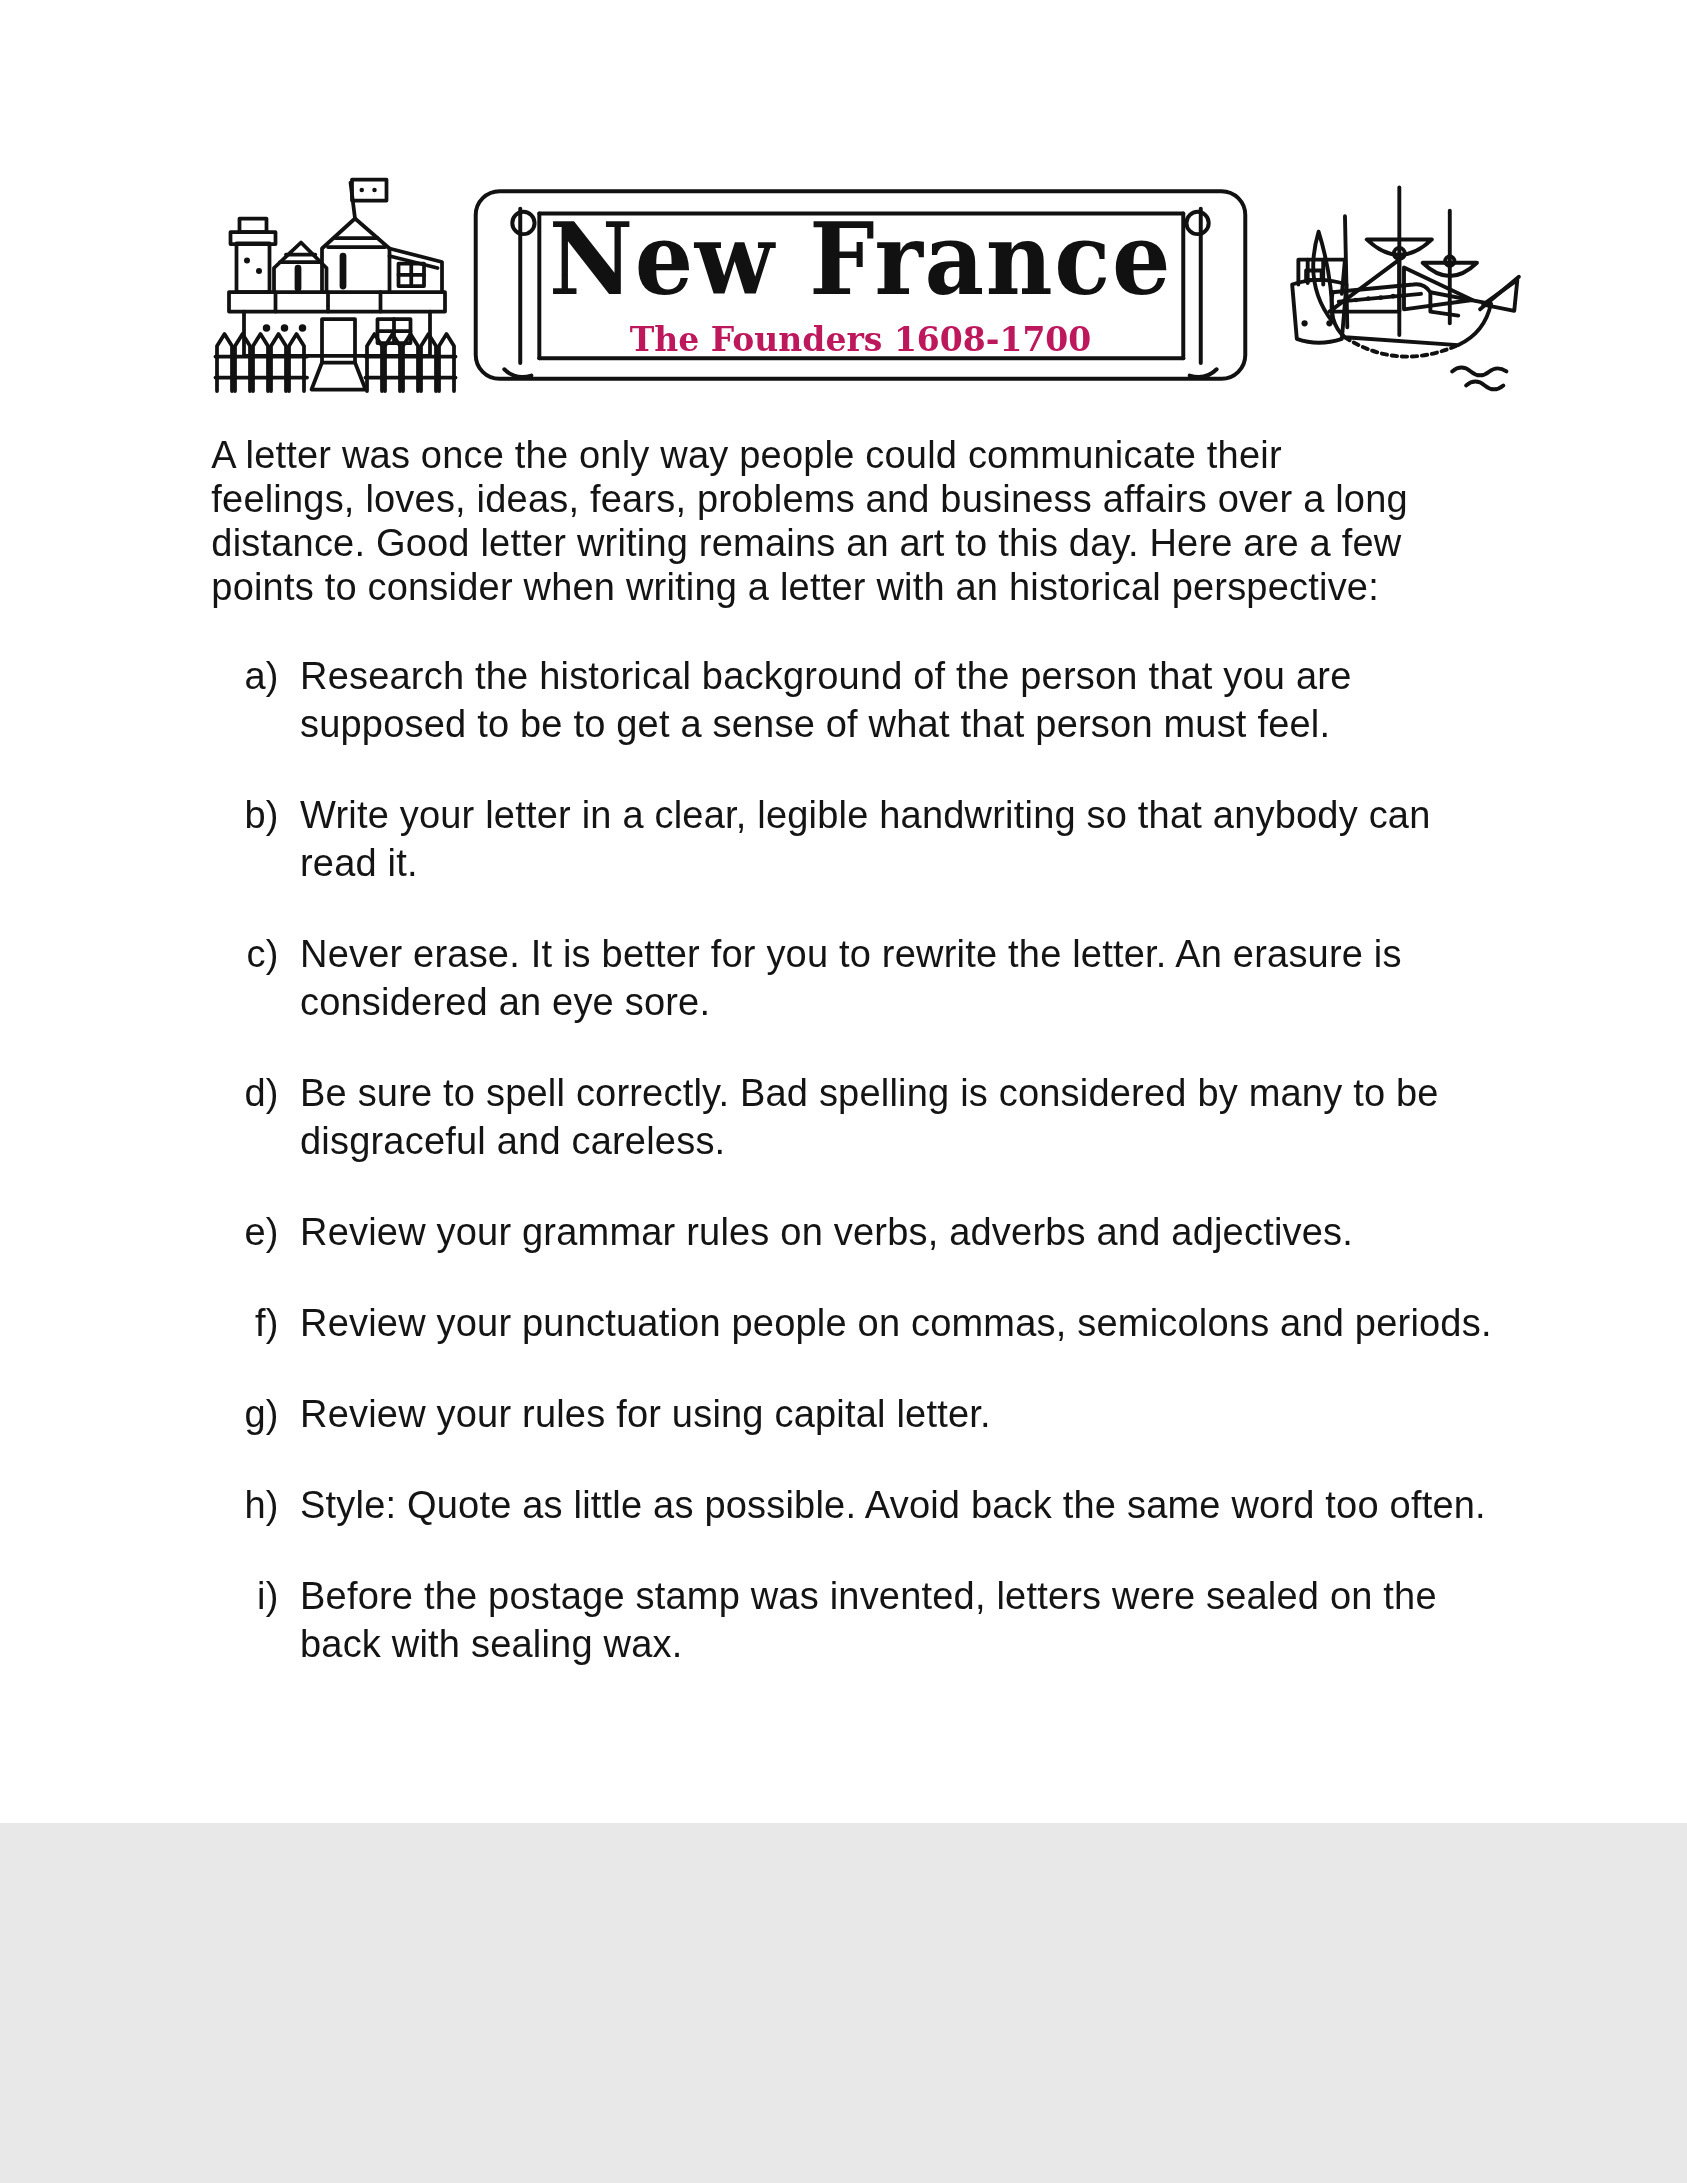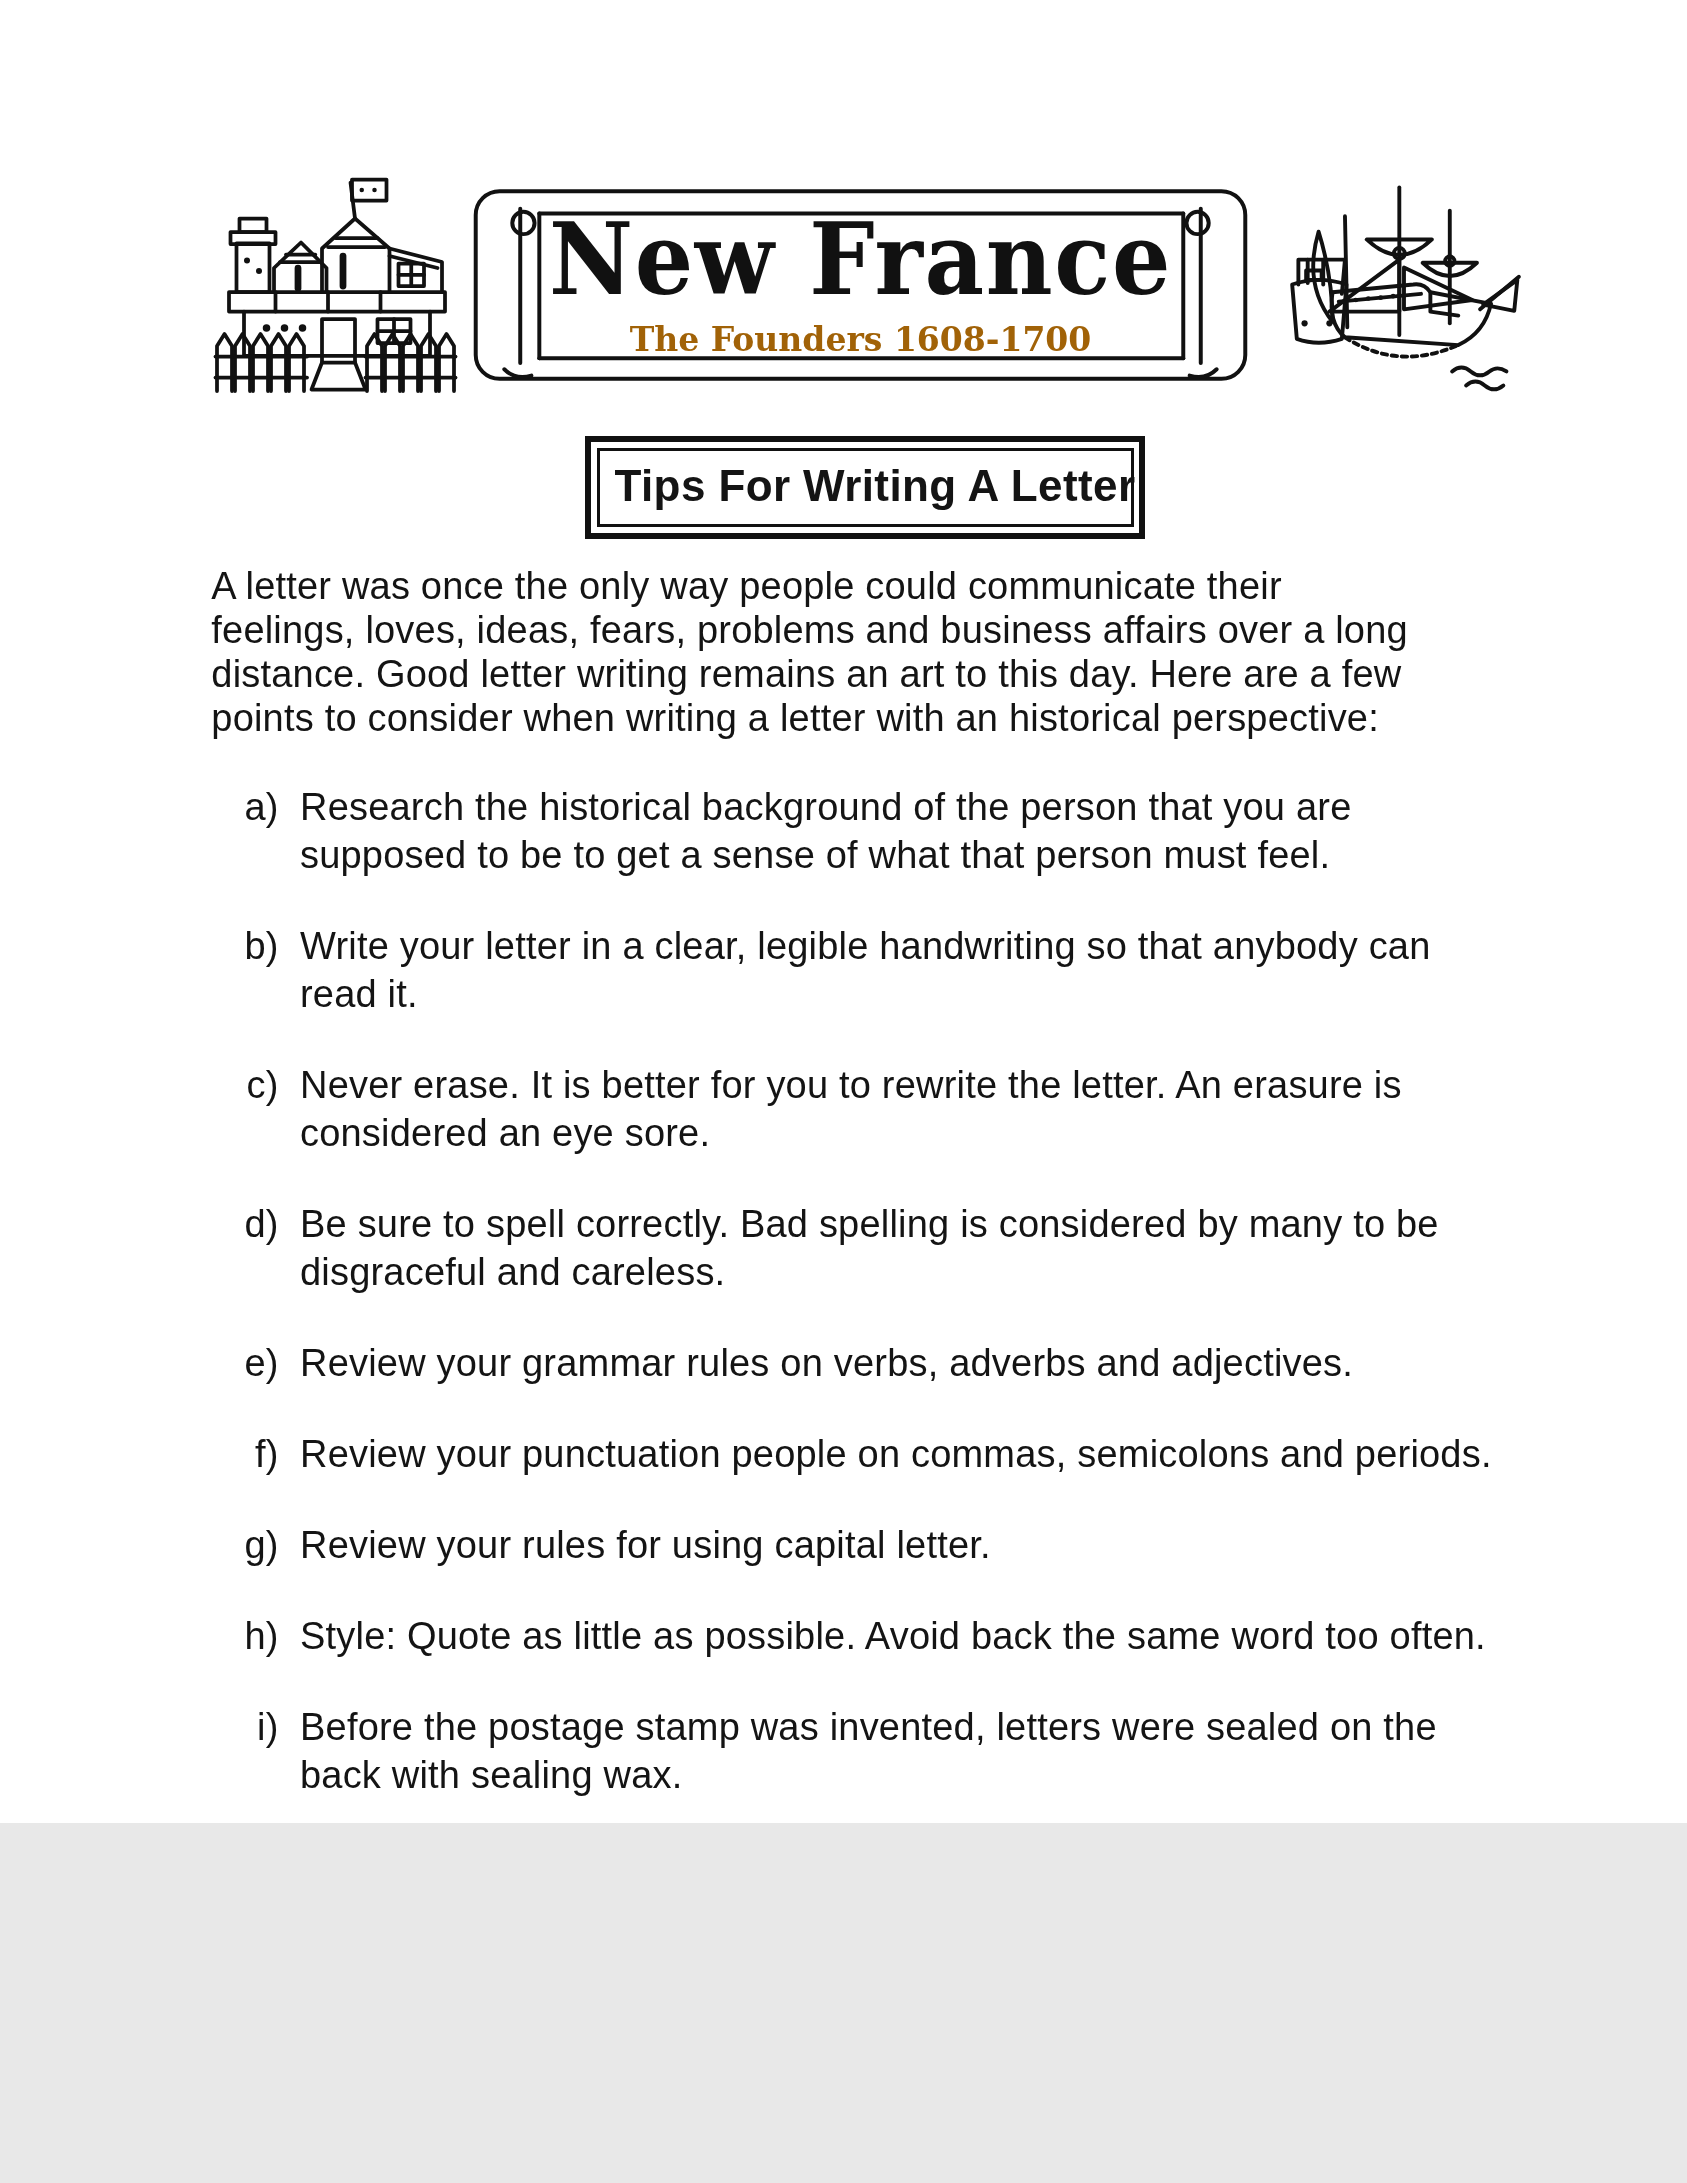--- a/index.html
+++ b/index.html
@@ -50,21 +50,21 @@
     line-height: 92px;
     letter-spacing: 1.6px;
     color: #111;
     transform: scaleY(1.08);
   }
   .banner-subtitle {
     margin-top: 15px;
     font-family: "DejaVu Serif", serif;
     font-weight: bold;
     font-size: 33px;
-    color: #a16207;
+    color: #be185d;
   }
 
   
   .title-box-outer {
     width: 537px;
     margin: 28px auto 0;
     border: 6.6px solid #111;
     padding: 5.8px;
     background: #fff;
   }
@@ -263,25 +263,20 @@
 
         <line x1="286" y1="182" x2="336" y2="140"></line>
         <polygon points="290,176 334,144 330,184"></polygon>
 
         <path d="M250 262 q12 -10 24 0 q12 10 24 0 q10 -8 22 0"></path>
         <path d="M268 280 q12 -10 24 0 q12 10 24 0"></path>
       </g>
     </svg>
   </div>
 
-  <div class="title-box-outer">
-    <div class="title-box-inner">
-      <span class="section-title">Tips For Writing A Letter</span>
-    </div>
-  </div>
 
   <p class="intro">A letter was once the only way people could communicate their feelings, loves, ideas, fears, problems and business affairs over a long distance. Good letter writing remains an art to this day. Here are a few points to consider when writing a letter with an historical perspective:</p>
 
   <ol class="tips">
     <li>
       <span class="lbl">a)</span>
       <span class="txt">Research the historical background of the person that you are supposed to be to get a sense of what that person must feel.</span>
     </li>
     <li>
       <span class="lbl">b)</span>

